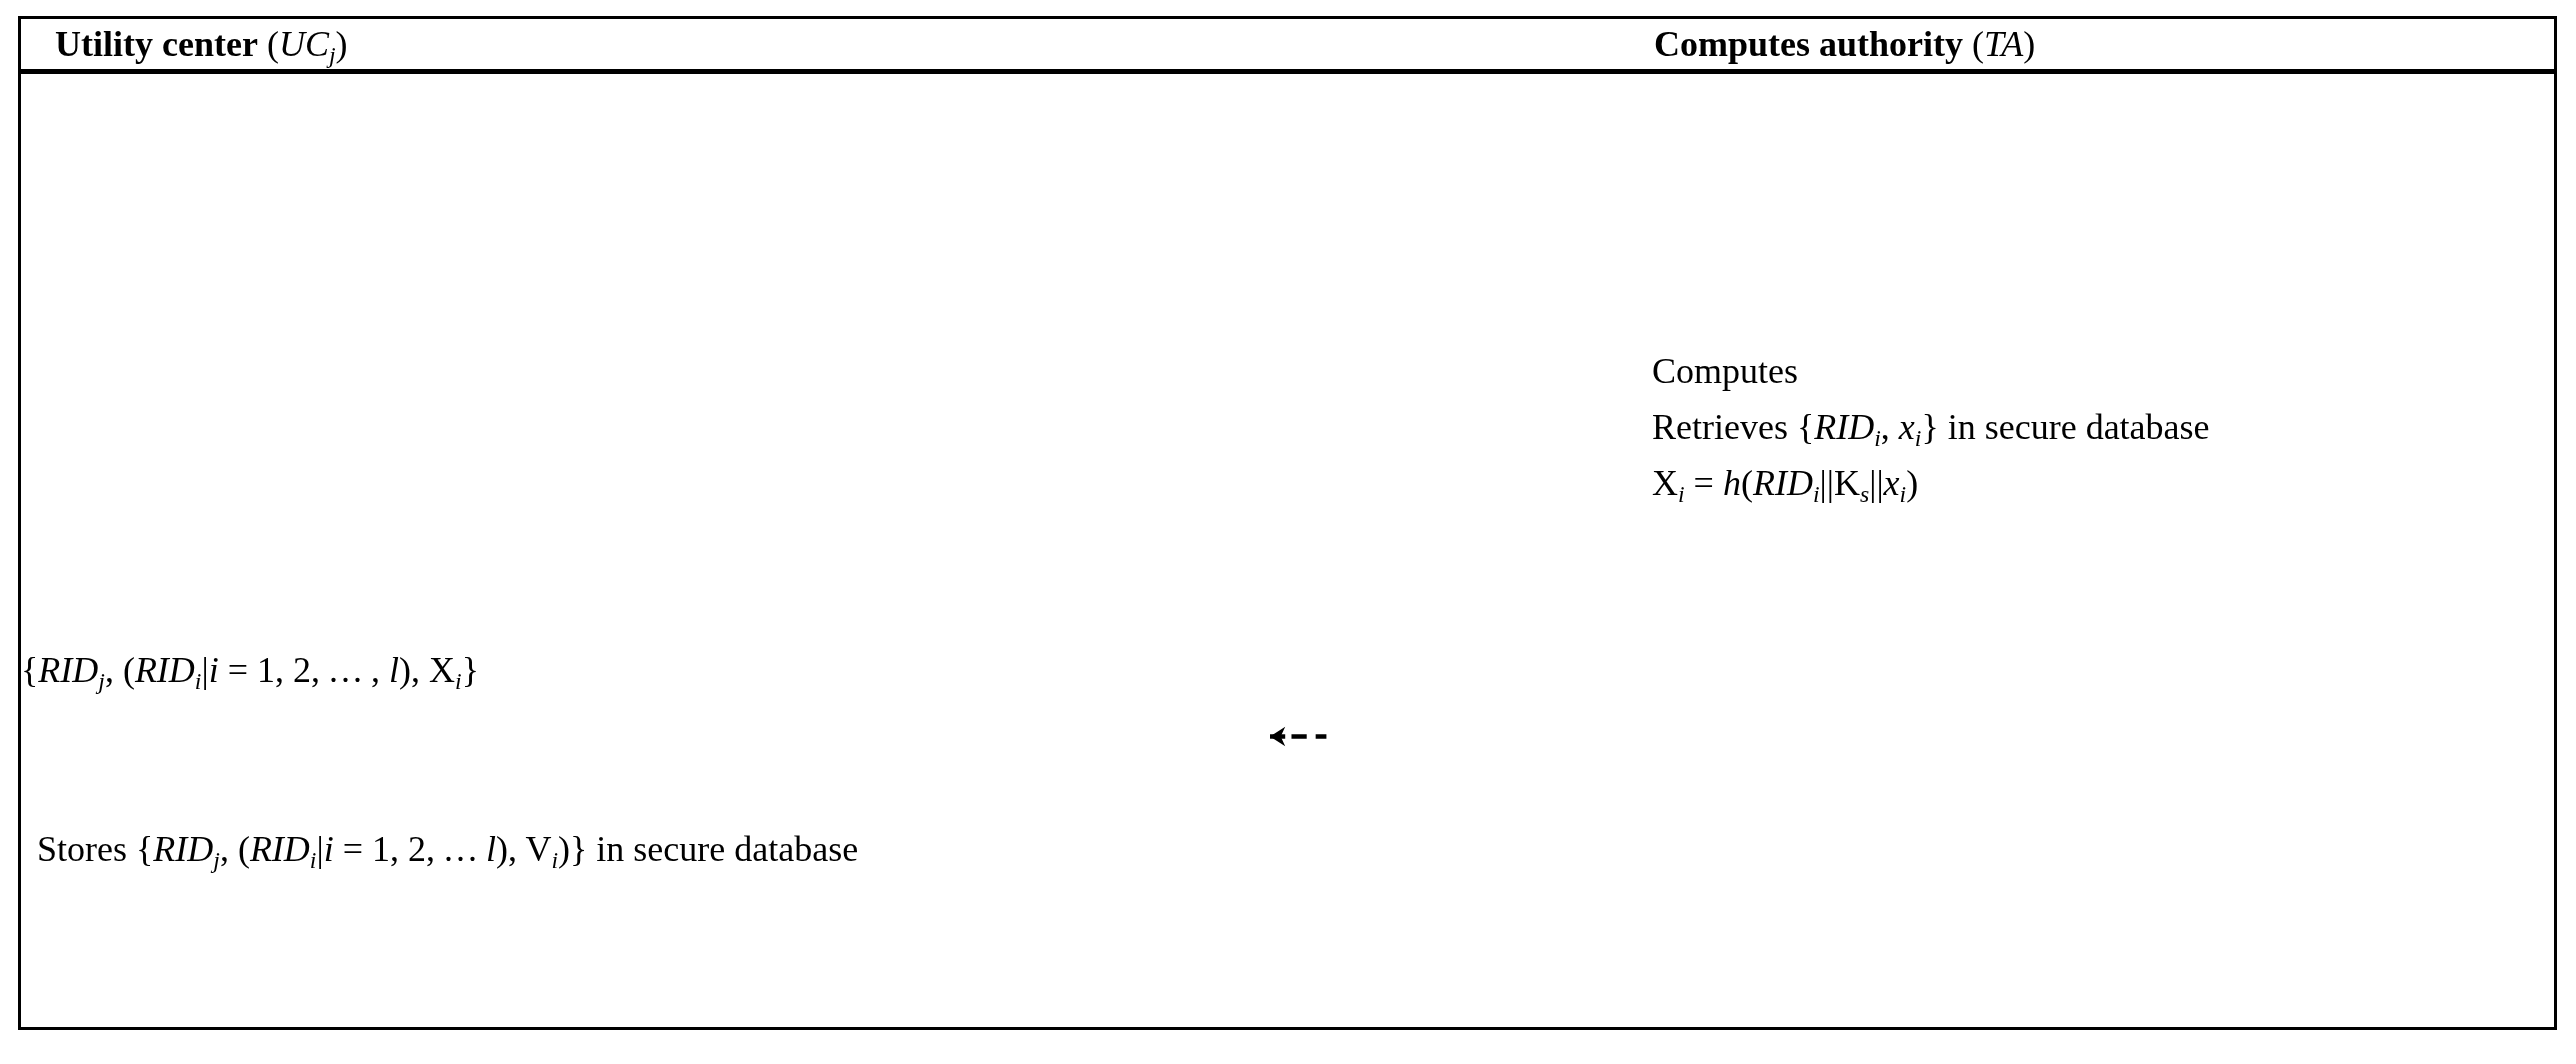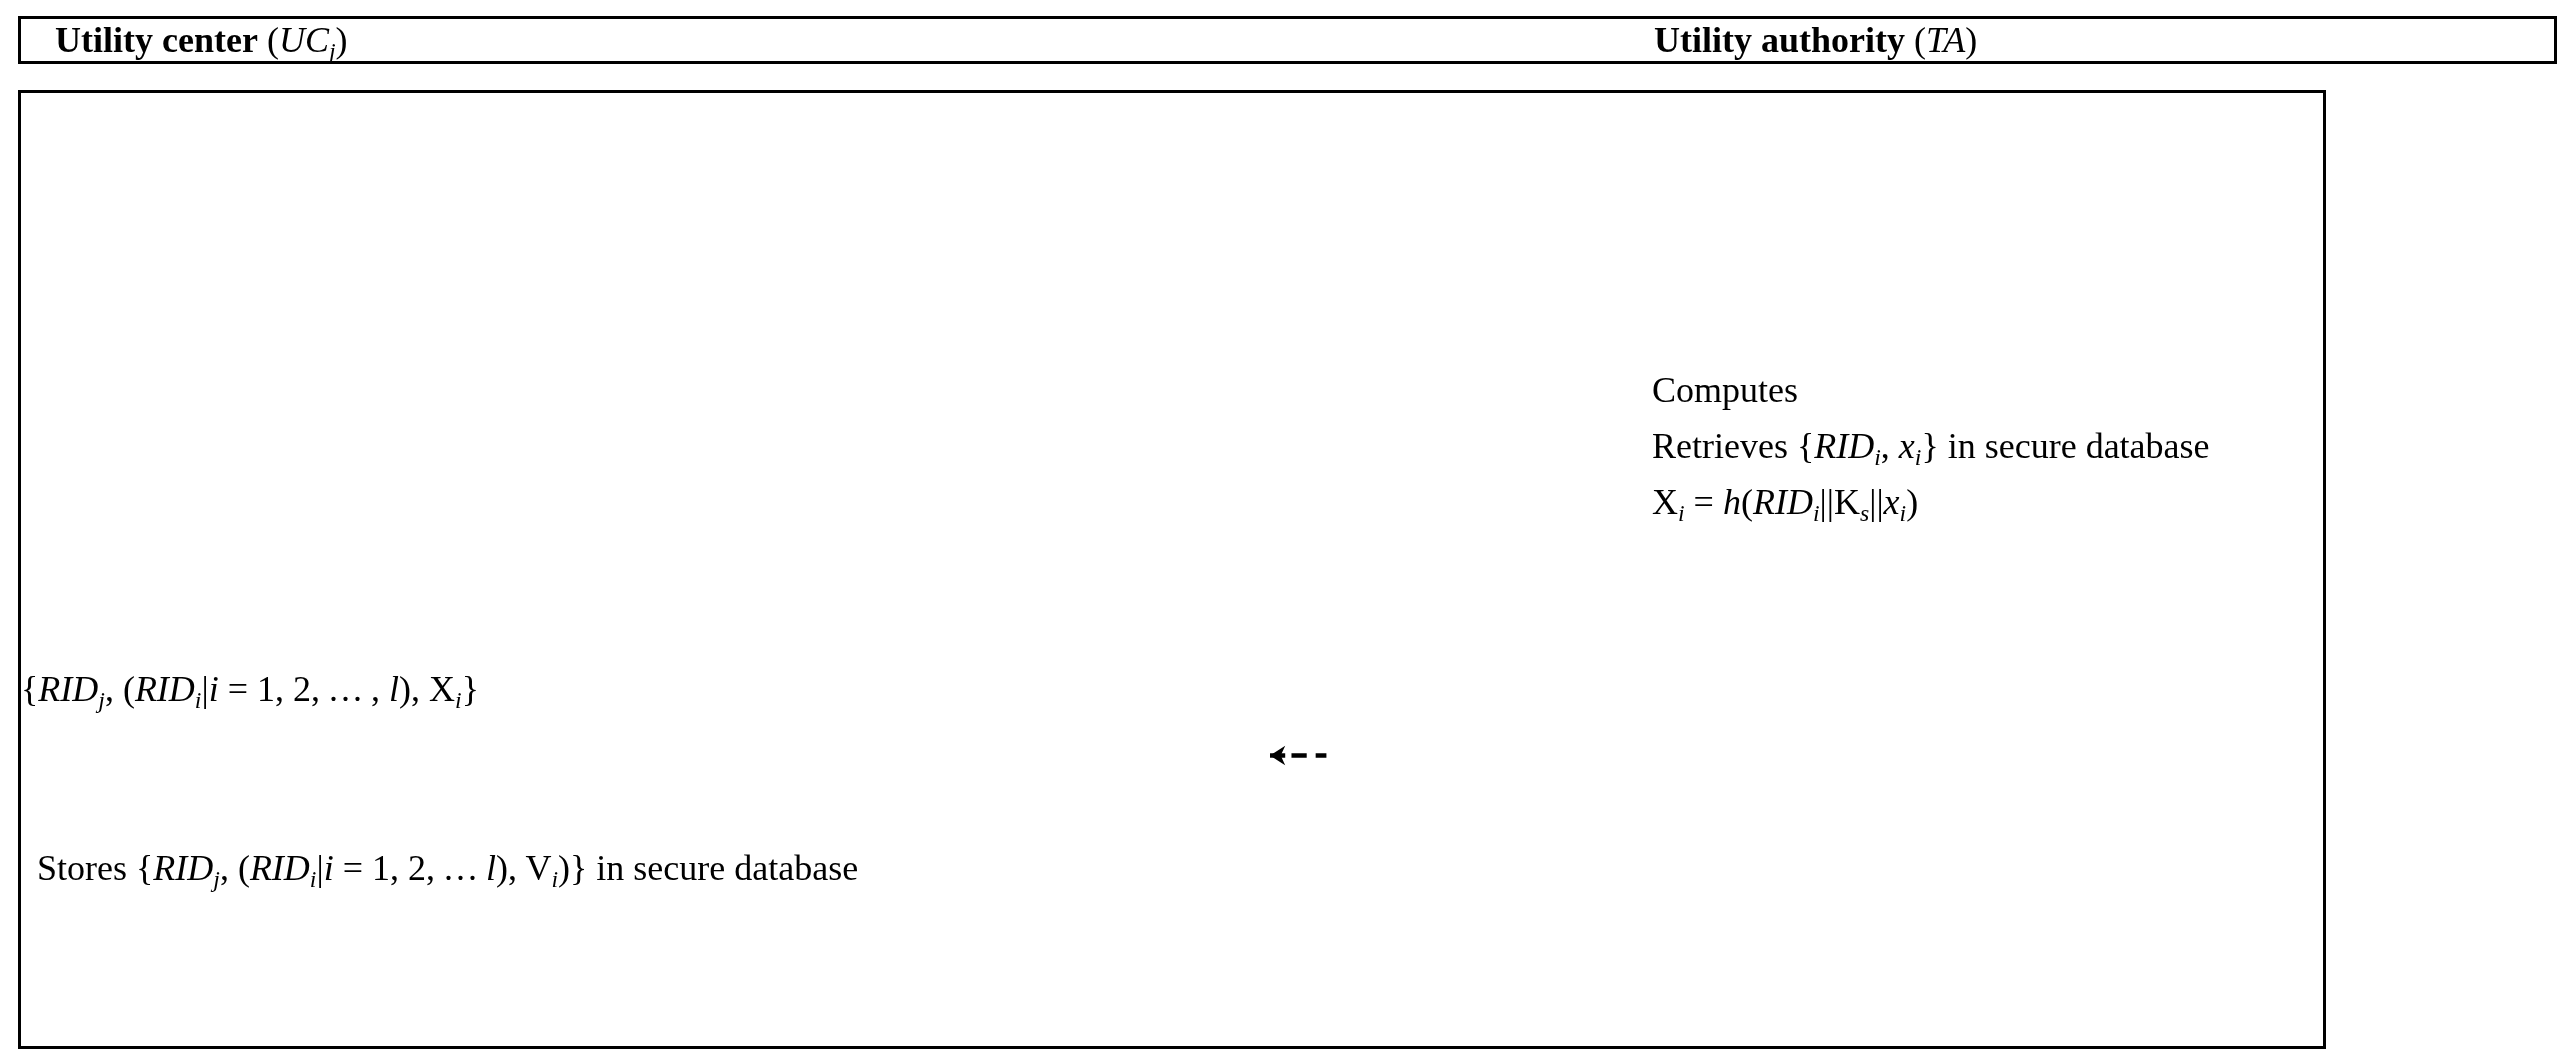--- a/index.html
+++ b/index.html
@@ -22,21 +22,21 @@
     width: 2576px;
     height: 1065px;
   }
 
   
   .header-box {
     position: absolute;
     left: 18px;
     top: 16px;
     width: 2539px;
-    height: 48px;
+    height: 56px;
     border: 3.6px solid #000000;
     box-sizing: border-box;
   }
   .header-cell {
     position: absolute;
     top: 0;
     height: 100%;
     display: flex;
     align-items: center;
   }
@@ -62,22 +62,22 @@
     font-size: 0.66em;
     line-height: 0;
     vertical-align: -0.28em;
     font-style: italic;
   }
 
   
   .body-box {
     position: absolute;
     left: 18px;
-    top: 90px;
-    width: 2308px;
+    top: 71px;
+    width: 2539px;
     height: 959px;
     border: 3.6px solid #000000;
     box-sizing: border-box;
   }
 
   
   .mline {
     position: absolute;
     white-space: nowrap;
     font-size: 36px;
@@ -124,21 +124,21 @@
 
 <div class="protocol-figure">
 
   <div class="header-box">
 
     <div class="header-cell left">
       <span class="hdr-text"><span>Utility center</span><span class="hdr-paren"> <span>(</span><span class="mathit">UC</span><sub>j</sub><span>)</span></span></span>
     </div>
 
     <div class="header-cell right">
-      <span class="hdr-text"><span>Utility authority</span><span class="hdr-paren"> <span>(</span><span class="mathit">TA</span><span>)</span></span></span>
+      <span class="hdr-text"><span>Computes authority</span><span class="hdr-paren"> <span>(</span><span class="mathit">TA</span><span>)</span></span></span>
     </div>
 
   </div>
 
   <div class="body-box">
 
     <div class="ta-block">
 
       <div class="mline">
         <span class="upright">Computes</span>

